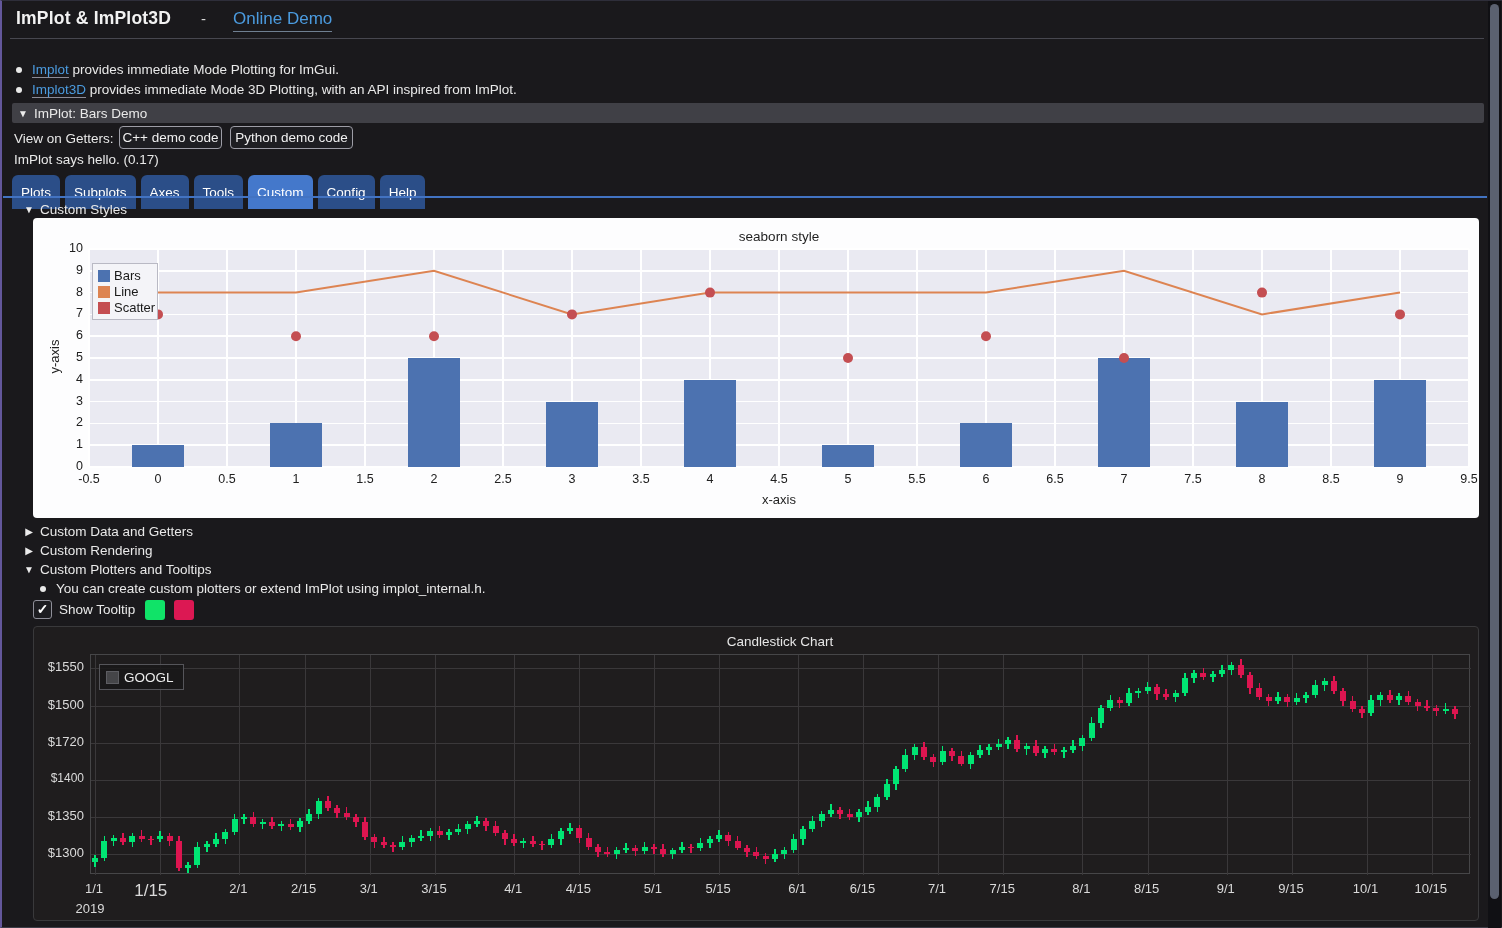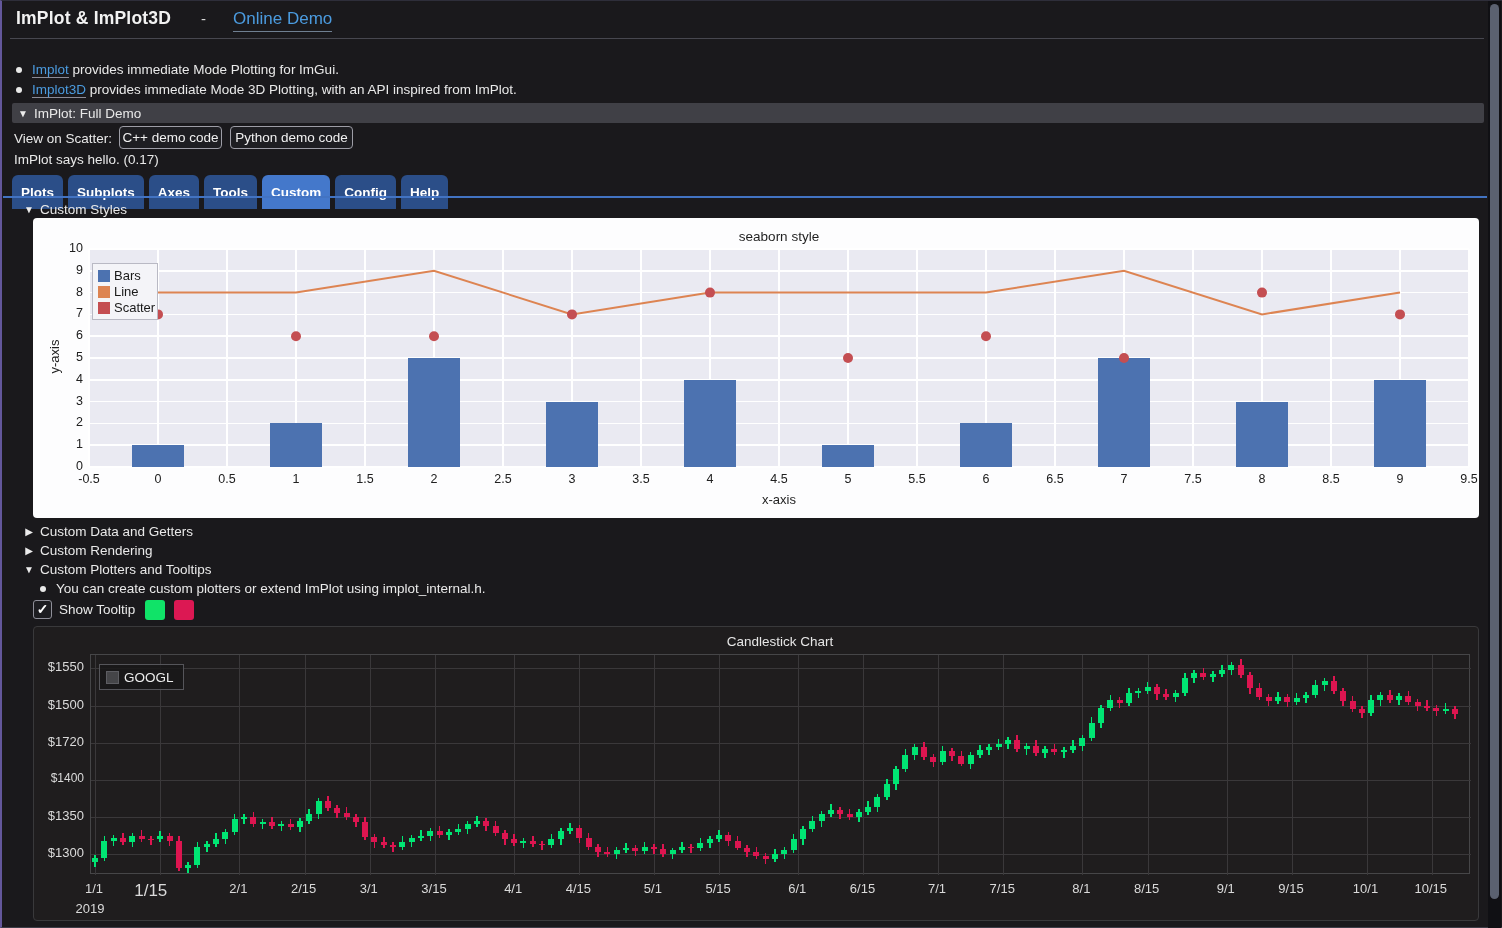--- a/index.html
+++ b/index.html
@@ -35,21 +35,21 @@
   .gh-label { position:absolute; left:12px; top:130px; color:#e9e9e9; }
   .gh-btn {
     position:absolute; top:125px; height:23px; background:#1e1e22;
     border:1px solid #9d9da6; border-radius:4px; color:#f0f0f0;
     display:flex; align-items:center; justify-content:center; font-size:13.5px; cursor:pointer;
   }
   .hello { position:absolute; left:12px; top:151px; }
   .tabbar { position:absolute; left:10px; top:174px; display:flex; gap:5px; }
   .tab {
     height:34px; padding:12px 9px; display:flex; align-items:center;
-    border-radius:6px 6px 0 0; color:#fff; cursor:pointer;font-weight:bold;
+    border-radius:6px 6px 0 0; color:#fff; cursor:pointer;
   }
   .tab-underline { position:absolute; left:1px; top:195px; width:1484px; height:2px; }
   .tree-row { position:absolute; left:16px; display:flex; align-items:center; cursor:pointer; height:18px; }
   .note-row { position:absolute; left:38px; top:580px; display:flex; align-items:center; }
   .checkbox {
     position:absolute; left:31px; top:599px; width:19px; height:19px;
     background:#1d1d21; border:1px solid #8f8f99; border-radius:3px;
     color:#fff; font-size:14px; font-weight:bold; text-align:center; line-height:17px; cursor:pointer;
   }
   .cb-label { position:absolute; left:57px; top:601px; }
@@ -80,24 +80,24 @@
     <span class="bullet-dot"></span>
     <span><span class="link">Implot</span><span> provides immediate Mode Plotting for ImGui.</span></span>
   </div>
   <div class="bullet-row" style="top:81px;">
     <span class="bullet-dot"></span>
     <span><span class="link">Implot3D</span><span> provides immediate Mode 3D Plotting, with an API inspired from ImPlot.</span></span>
   </div>
 
   <div class="collapsing-header">
     <span class="arrow">▼</span>
-    <span>ImPlot: Full Demo</span>
-  </div>
-
-  <div class="gh-label">View on Scatter:</div>
+    <span>ImPlot: Bars Demo</span>
+  </div>
+
+  <div class="gh-label">View on Getters:</div>
   <div class="gh-btn" style="left:117px; width:103px;">C++ demo code</div>
   <div class="gh-btn" style="left:228px; width:123px;">Python demo code</div>
 
   <div class="hello">ImPlot says hello. (0.17)</div>
 
   <div class="tabbar" id="tabbar">
       <div class="tab" style="background: rgb(43, 78, 136);">Plots</div>
       <div class="tab" style="background: rgb(43, 78, 136);">Subplots</div>
       <div class="tab" style="background: rgb(43, 78, 136);">Axes</div>
       <div class="tab" style="background: rgb(43, 78, 136);">Tools</div>

